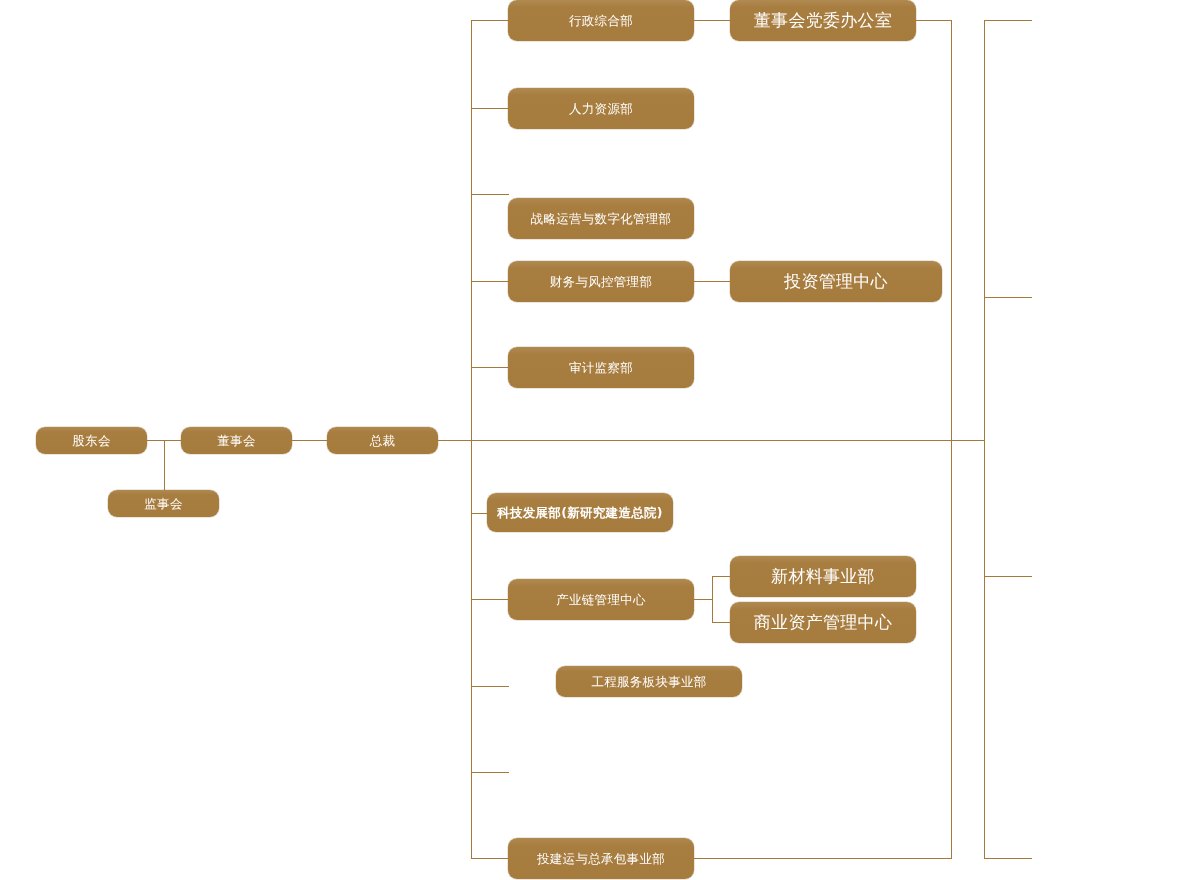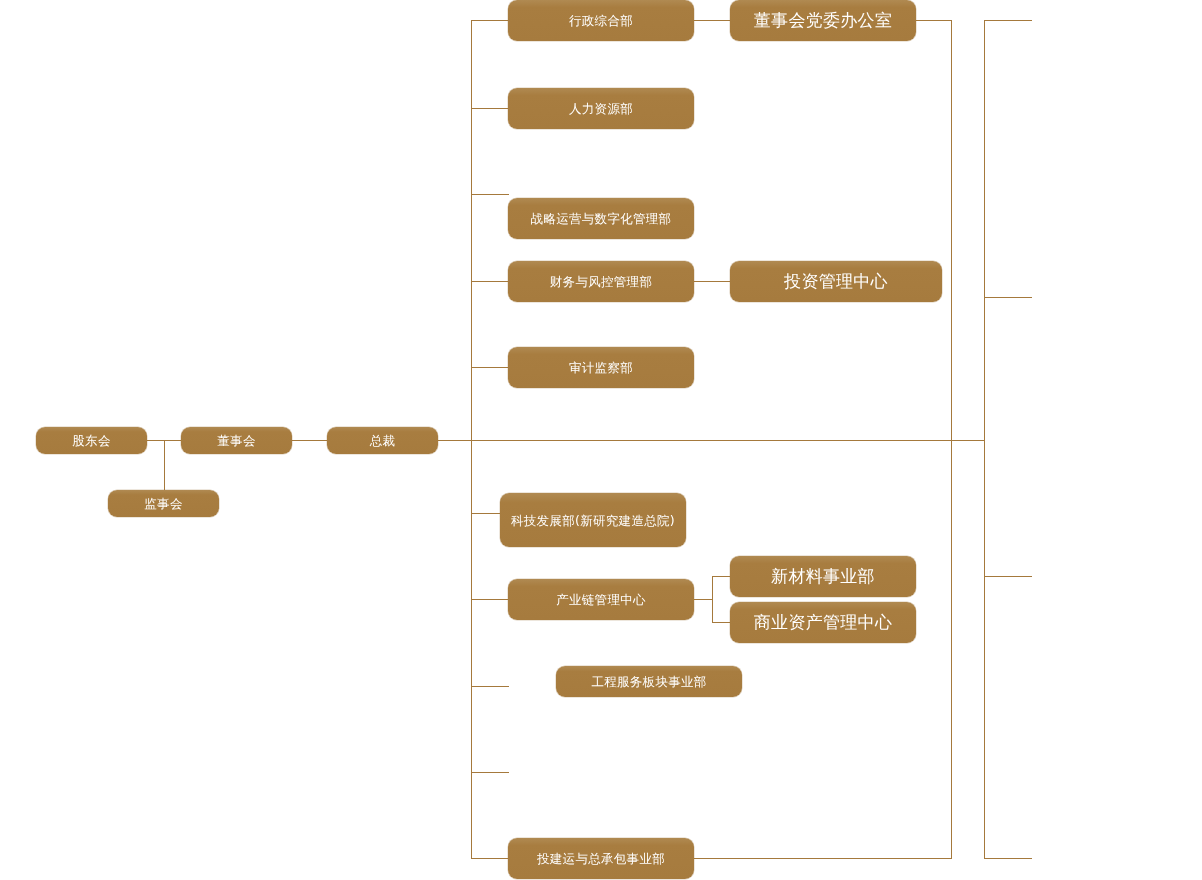--- a/index.html
+++ b/index.html
@@ -119,21 +119,21 @@
   </div>
 
   <div class="node lvl1" style="left:508px; top:261px; width:186px; height:41px;">
     <span>财务与风控管理部</span>
   </div>
 
   <div class="node lvl1" style="left:508px; top:347px; width:186px; height:41px;">
     <span>审计监察部</span>
   </div>
 
-  <div class="node lvl1" style="left:500px; top:493px; width:186px; height:54px;">
+  <div class="node lvl1" style="left:487px; top:493px; width:186px; height:39px;font-weight:bold;">
     <span>科技发展部(新研究建造总院)</span>
   </div>
 
   <div class="node lvl1" style="left:508px; top:579px; width:186px; height:41px;">
     <span>产业链管理中心</span>
   </div>
 
   <div class="node lvl1" style="left:508px; top:666px; width:186px; height:31px;margin-left:48px;">
     <span>工程服务板块事业部</span>
   </div>

